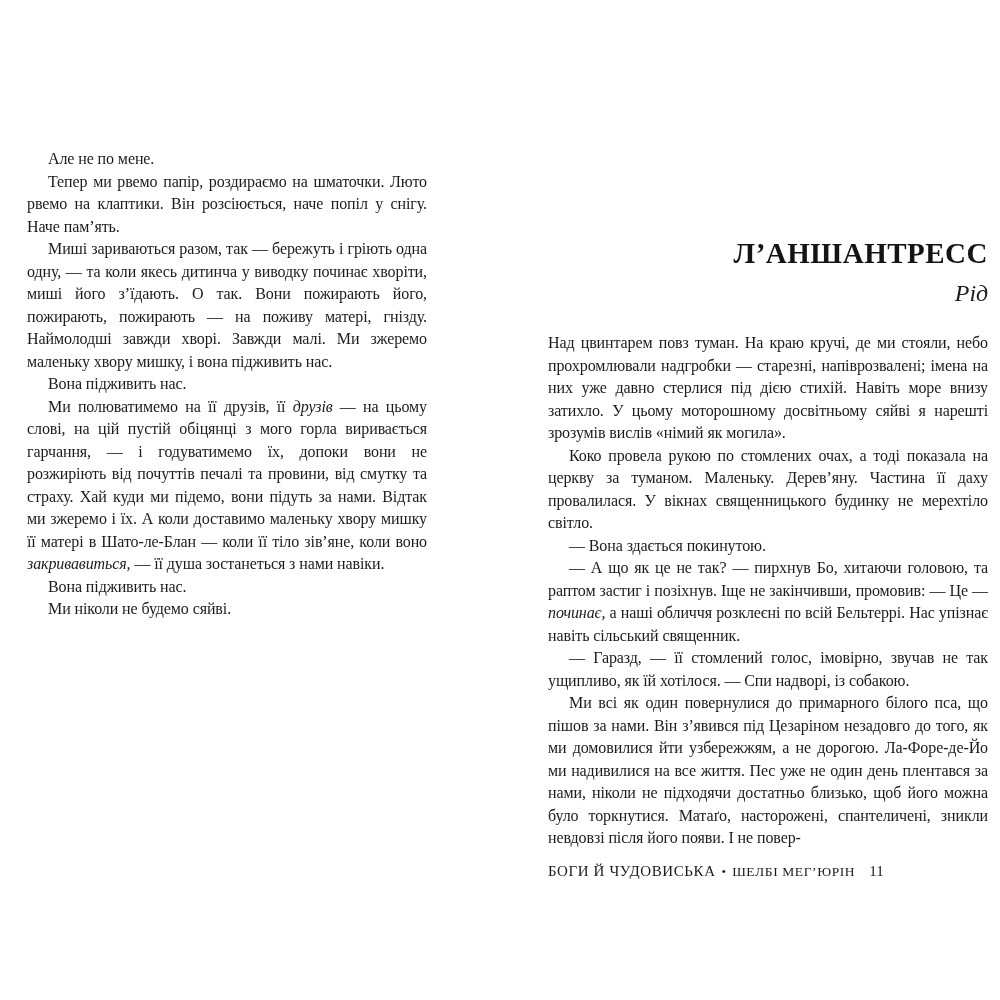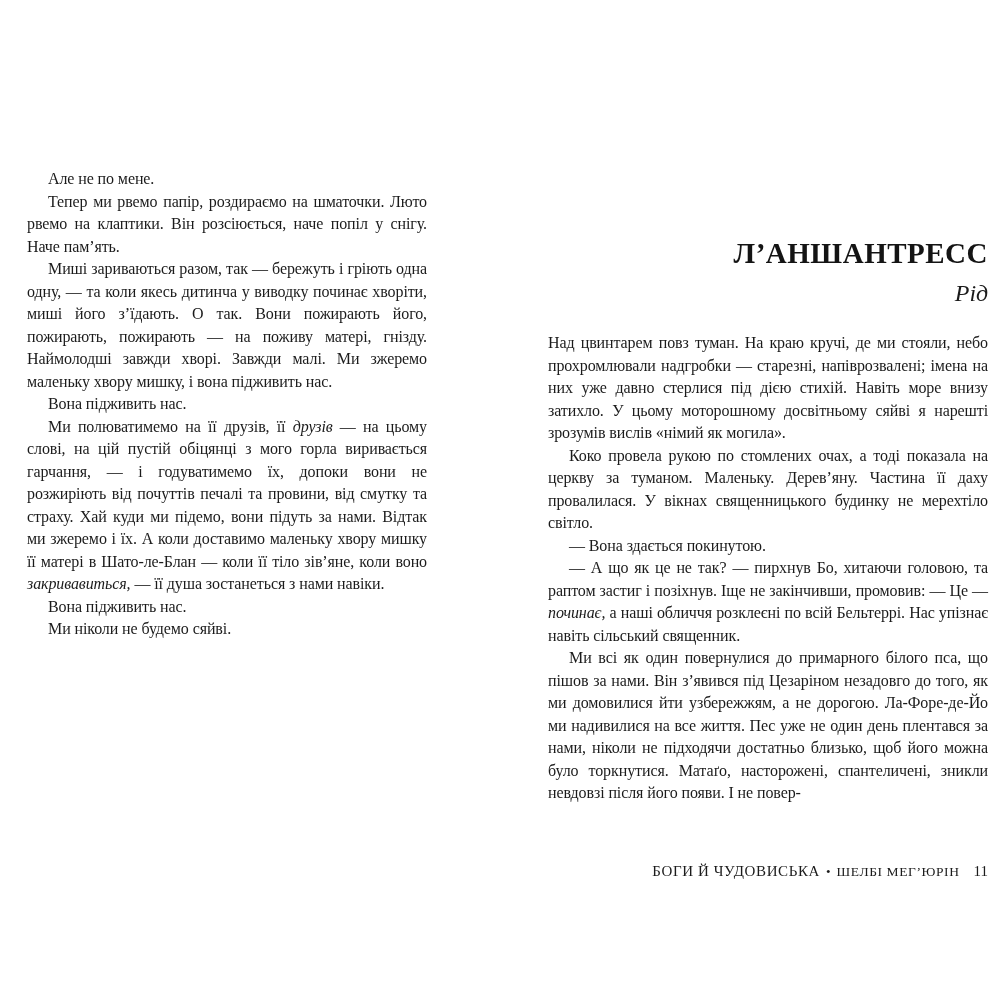--- a/index.html
+++ b/index.html
@@ -20,21 +20,21 @@
   }
   .col {
     position: absolute;
     font-size: 16px;
     line-height: 22.5px;
     text-align: justify;
     letter-spacing: -0.1px;
   }
   .col-left {
     left: 27px;
-    top: 168px;
+    top: 148px;
     width: 400px;
   }
   .col-right {
     left: 548px;
     top: 238px;
     width: 440px;
   }
   p.para {
     margin: 0;
     text-indent: 21px;
@@ -63,21 +63,21 @@
     font-weight: 400;
   }
   .body-text {
     margin-top: 27px;
   }
   .running-footer {
     position: absolute;
     left: 548px;
     width: 440px;
     top: 862px;
-    text-align: right;
+    text-align: left;
     white-space: nowrap;
     color: #1b1b1b;
   }
   .footer-title {
     font-size: 15px;
     letter-spacing: 0.6px;
   }
   .footer-dot {
     font-size: 13px;
     margin: 0 6px;
@@ -107,20 +107,21 @@
   </div>
 
   <div class="col col-right">
     <h1 class="chapter-title">Л’АНШАНТРЕСС</h1>
     <p class="chapter-subtitle">Рід</p>
     <div class="body-text">
       <p class="para noindent"><span>Над цвинтарем повз туман. На краю кручі, де ми стояли, небо прохромлювали надгробки — старезні, напіврозвалені; імена на них уже давно стерлися під дією стихій. Навіть море внизу затихло. У цьому моторошному досвітньому сяйві я нарешті зрозумів вислів «німий як могила».</span></p>
       <p class="para"><span>Коко провела рукою по стомлених очах, а тоді показала на церкву за туманом. Маленьку. Дерев’яну. Частина її даху провалилася. У вікнах священницького будинку не мерехтіло світло.</span></p>
       <p class="para"><span>— Вона здається покинутою.</span></p>
       <p class="para"><span>— А що як це не так? — пирхнув Бо, хитаючи головою, та раптом застиг і позіхнув. Іще не закінчивши, промовив: — Це — </span><span class="it">починає,</span><span> а наші обличчя розклеєні по всій Бельтеррі. Нас упізнає навіть сільський священник.</span></p>
+      <p class="para"><span>— Гаразд, — її стомлений голос, імовірно, звучав не так ущипливо, як їй хотілося. — Спи надворі, із собакою.</span></p>
       <p class="para"><span>Ми всі як один повернулися до примарного білого пса, що пішов за нами. Він з’явився під Цезаріном незадовго до того, як ми домовилися йти узбережжям, а не дорогою. Ла-Форе-де-Йо ми надивилися на все життя. Пес уже не один день плентався за нами, ніколи не підходячи достатньо близько, щоб його можна було торкнутися. Матаґо, насторожені, спантеличені, зникли невдовзі після його появи. І не повер-</span></p>
     </div>
   </div>
 
   <div class="running-footer">
     <span class="footer-title">БОГИ Й ЧУДОВИСЬКА</span><span class="footer-dot">•</span><span class="footer-author">ШЕЛБІ МЕГ’ЮРІН</span><span class="footer-page">11</span>
   </div>
 
 </div>
 

